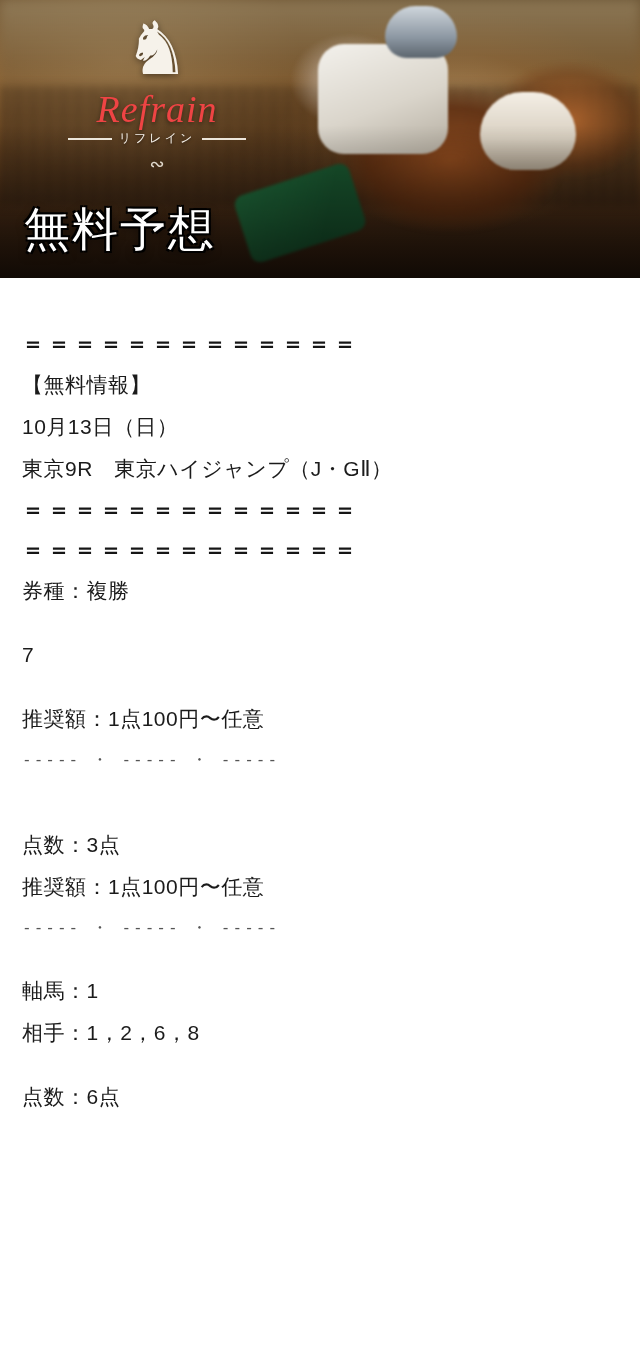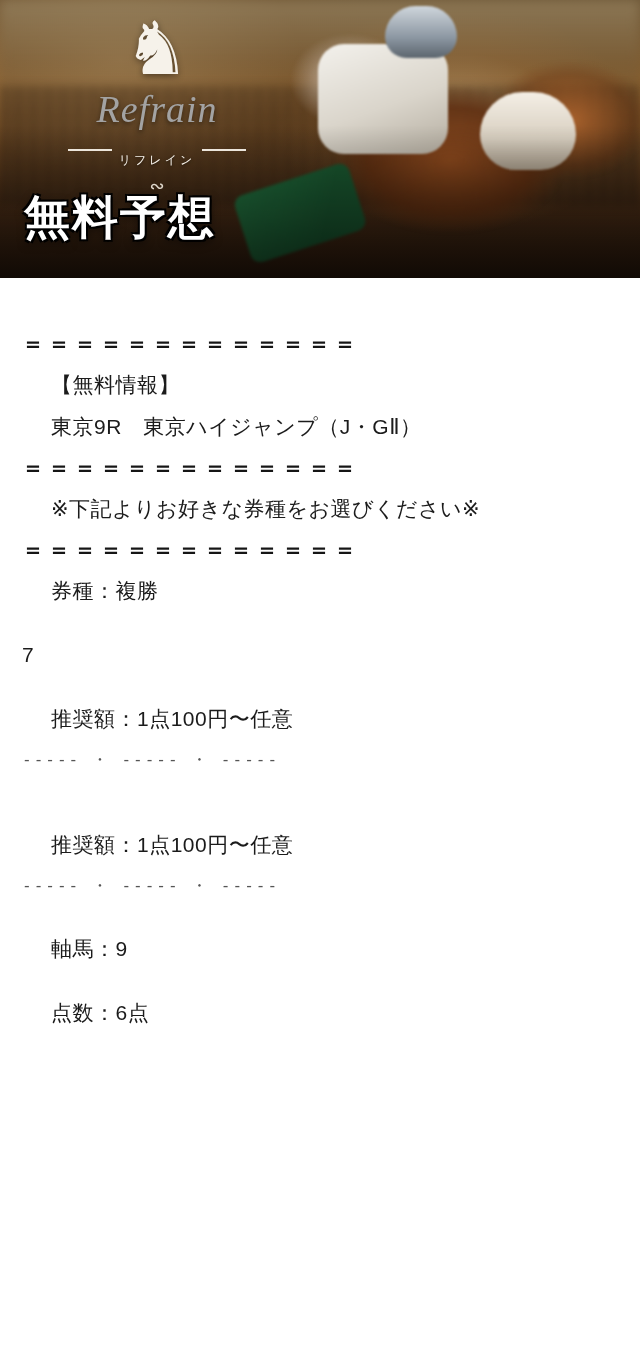--- a/index.html
+++ b/index.html
@@ -115,74 +115,73 @@
     line-height: 86px;
     color: #f6f2ea;
     text-shadow: 0 2px 6px rgba(0,0,0,.45);
   }
   .logo-word {
     font-family: "Liberation Serif", "DejaVu Serif", serif;
     font-style: italic;
     font-size: 38px;
     line-height: 34px;
     letter-spacing: 1px;
-    color: #a3a3a3;
+    color: #ef4444;
     text-shadow: 0 2px 5px rgba(0,0,0,.5);
   }
   .logo-rule {
     display: flex;
     align-items: center;
     justify-content: center;
     gap: 7px;
     margin-top: 4px;
   }
   .logo-rule .bar {
     display: block;
     width: 44px; height: 2px;
     background: #f4efe6;
     opacity: .95;
   }
   .logo-kana {
     font-size: 12px;
     letter-spacing: 3px;
     color: #f7f3ec;
     text-shadow: 0 1px 3px rgba(0,0,0,.5);
-    margin-top: 22px;
   }
   .logo-swash {
     margin-top: 6px;
     font-size: 18px;
     color: #f2ece1;
     opacity: .9;
   }
 
   .hero-title {
     position: absolute;
     left: 24px;
-    bottom: 36px;
+    bottom: 24px;
     font-family: "DejaVu Serif", "Liberation Serif", serif;
-    font-weight: bold;
+    font-weight: normal;
     font-size: 46px;
     line-height: 50px;
     letter-spacing: 2px;
     color: #ffffff;
     text-shadow:
       2px 2px 0 #000, -2px 2px 0 #000, 2px -2px 0 #000, -2px -2px 0 #000,
       0 3px 10px rgba(0,0,0,.7);
   }
 
   
   .content {
     padding: 46px 22px 20px 22px;
     font-size: 21px;
     line-height: 42px;
     color: #1b1b1b;
     letter-spacing: .5px;
   }
-  .line { white-space: pre-wrap; margin-left: 29px; }
+  .line { white-space: pre-wrap; }
   .rule-eq {
     font-family: "DejaVu Sans Mono", "Liberation Mono", monospace;
     font-weight: bold;
     font-size: 22px;
     letter-spacing: 4px;
     line-height: 40px;
     color: #151515;
   }
   .rule-dot {
     font-family: "DejaVu Sans Mono", "Liberation Mono", monospace;
@@ -222,37 +221,39 @@
     </div>
     <div class="logo-swash">∾</div>
   </div>
 
   <div class="hero-title">無料予想</div>
 </div>
 
 <div class="content">
   <div class="rule-eq">＝＝＝＝＝＝＝＝＝＝＝＝＝</div>
   <div class="line">【無料情報】</div>
+  <div class="line">10月13日（日）</div>
   <div class="line">東京9R　東京ハイジャンプ（J・GⅡ）</div>
   <div class="rule-eq">＝＝＝＝＝＝＝＝＝＝＝＝＝</div>
-  <div class="line">※下記よりお好きな券種をお選びください※</div>
   <div class="rule-eq">＝＝＝＝＝＝＝＝＝＝＝＝＝</div>
 
   <div class="line">券種：複勝</div>
   <div class="spacer"></div>
   <div class="pick">7</div>
   <div class="spacer"></div>
   <div class="line">推奨額：1点100円〜任意</div>
 
   <div class="rule-dot">----- ・ ----- ・ -----</div>
 
   <div class="spacer"></div>
   <div class="spacer"></div>
+  <div class="line">点数：3点</div>
   <div class="line">推奨額：1点100円〜任意</div>
 
   <div class="rule-dot">----- ・ ----- ・ -----</div>
 
   <div class="spacer"></div>
-  <div class="line">軸馬：9</div>
+  <div class="line">軸馬：1</div>
+  <div class="line">相手：1，2，6，8</div>
   <div class="spacer"></div>
   <div class="line">点数：6点</div>
 
 </div>
 
 </body></html>

